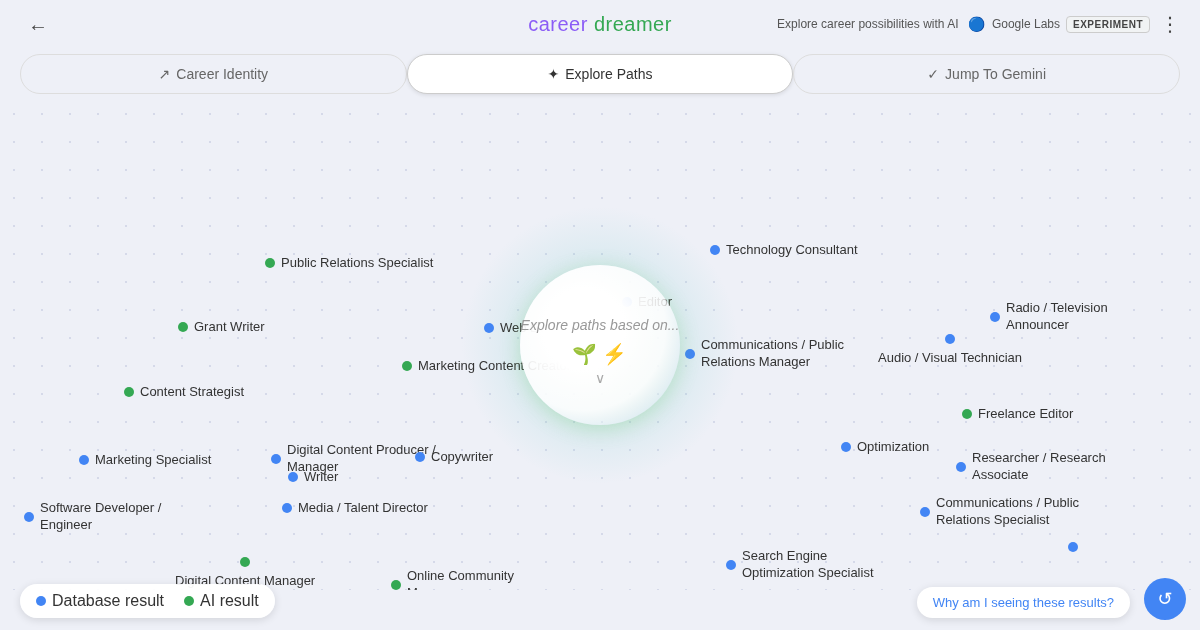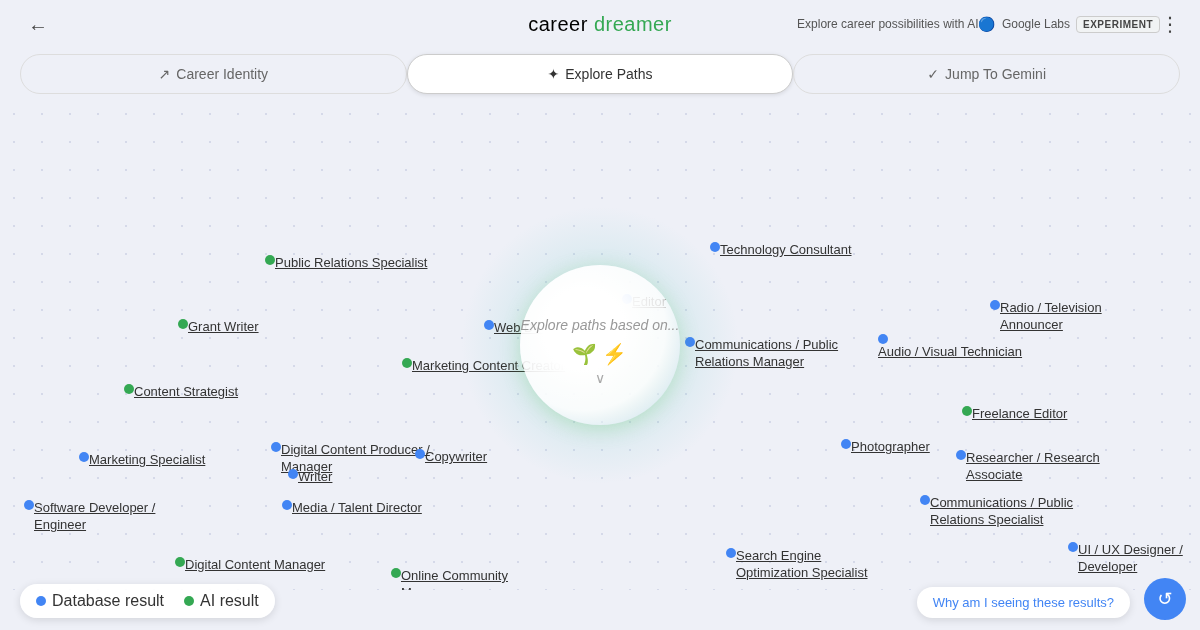--- a/index.html
+++ b/index.html
@@ -42,26 +42,26 @@
       font-size: 20px;
       color: #333;
       font-weight: 400;
       letter-spacing: 0.5px;
     }
     .logo span.dreamer {
       color: #34a853;
       font-weight: 500;
     }
     .logo span.career {
-      color: #000000;
+      color: #8b5cf6;
     }
     .header-right {
       display: flex;
       align-items: center;
-      gap: 0;
+      gap: 10px;
       font-size: 12px;
       color: #555;
     }
     .google-labs {
       display: flex;
       align-items: center;
       gap: 6px;
       font-size: 12px;
       color: #555;
     }
@@ -182,25 +182,26 @@
       font-size: 14px;
       color: #aaa;
       margin-top: 4px;
       z-index: 5;
     }
 
     
     .career-node {
       position: absolute;
       display: flex;
+      align-items: center;
+      gap: 6px;
       font-size: 13px;
       color: #333;
       white-space: nowrap;
       z-index: 3;
-      text-decoration: underline;
     }
     .dot {
       width: 10px;
       height: 10px;
       border-radius: 50%;
       flex-shrink: 0;
     }
     .dot-blue { background: #4285f4; }
     .dot-green { background: #34a853; }
 
@@ -355,21 +356,21 @@
     <div class="career-node" style="left: 962px; top: 306px;">
       <span class="dot dot-green"></span>
       <span class="career-node-label">Freelance Editor</span>
     </div>
     <div class="career-node" style="left: 271px; top: 298px; margin-top: 44px;">
       <span class="dot dot-blue"></span>
       <span class="career-node-label">Digital Content Producer / Manager</span>
     </div>
     <div class="career-node" style="left: 841px; top: 339px;">
       <span class="dot dot-blue"></span>
-      <span class="career-node-label">Photographer</span>
+      <span class="career-node-label">Optimization</span>
     </div>
     <div class="career-node" style="left: 956px; top: 350px;">
       <span class="dot dot-blue"></span>
       <span class="career-node-label">Researcher / Research Associate</span>
     </div>
     <div class="career-node" style="left: 288px; top: 349px; margin-top: 20px;">
       <span class="dot dot-blue"></span>
       <span class="career-node-label">Writer</span>
     </div>
     <div class="career-node" style="left: 415px; top: 349px;">
@@ -384,32 +385,31 @@
       <span class="dot dot-blue"></span>
       <span class="career-node-label">Communications / Public
 Relations Specialist</span>
     </div>
     <div class="career-node" style="left: 282px; top: 400px;">
       <span class="dot dot-blue"></span>
       <span class="career-node-label">Media / Talent Director</span>
     </div>
     <div class="career-node" style="left: 1068px; top: 442px;">
       <span class="dot dot-blue"></span>
-      <span class="career-node-label">UI / UX Designer / Developer</span>
     </div>
     <div class="career-node" style="left: 24px; top: 400px;">
       <span class="dot dot-blue"></span>
       <span class="career-node-label">Software Developer / Engineer</span>
     </div>
     <div class="career-node" style="left: 726px; top: 448px;">
       <span class="dot dot-blue"></span>
       <span class="career-node-label">Search Engine
 Optimization Specialist</span>
     </div>
-    <div class="career-node" style="left: 175px; top: 457px;">
+    <div class="career-node" style="left: 175px; top: 457px; flex-direction: column;">
       <span class="dot dot-green"></span>
       <span class="career-node-label">Digital Content Manager</span>
     </div>
     <div class="career-node" style="left: 391px; top: 468px;">
       <span class="dot dot-green"></span>
       <span class="career-node-label">Online Community Manager</span>
     </div>
   </div>
 
 <div class="legend">

